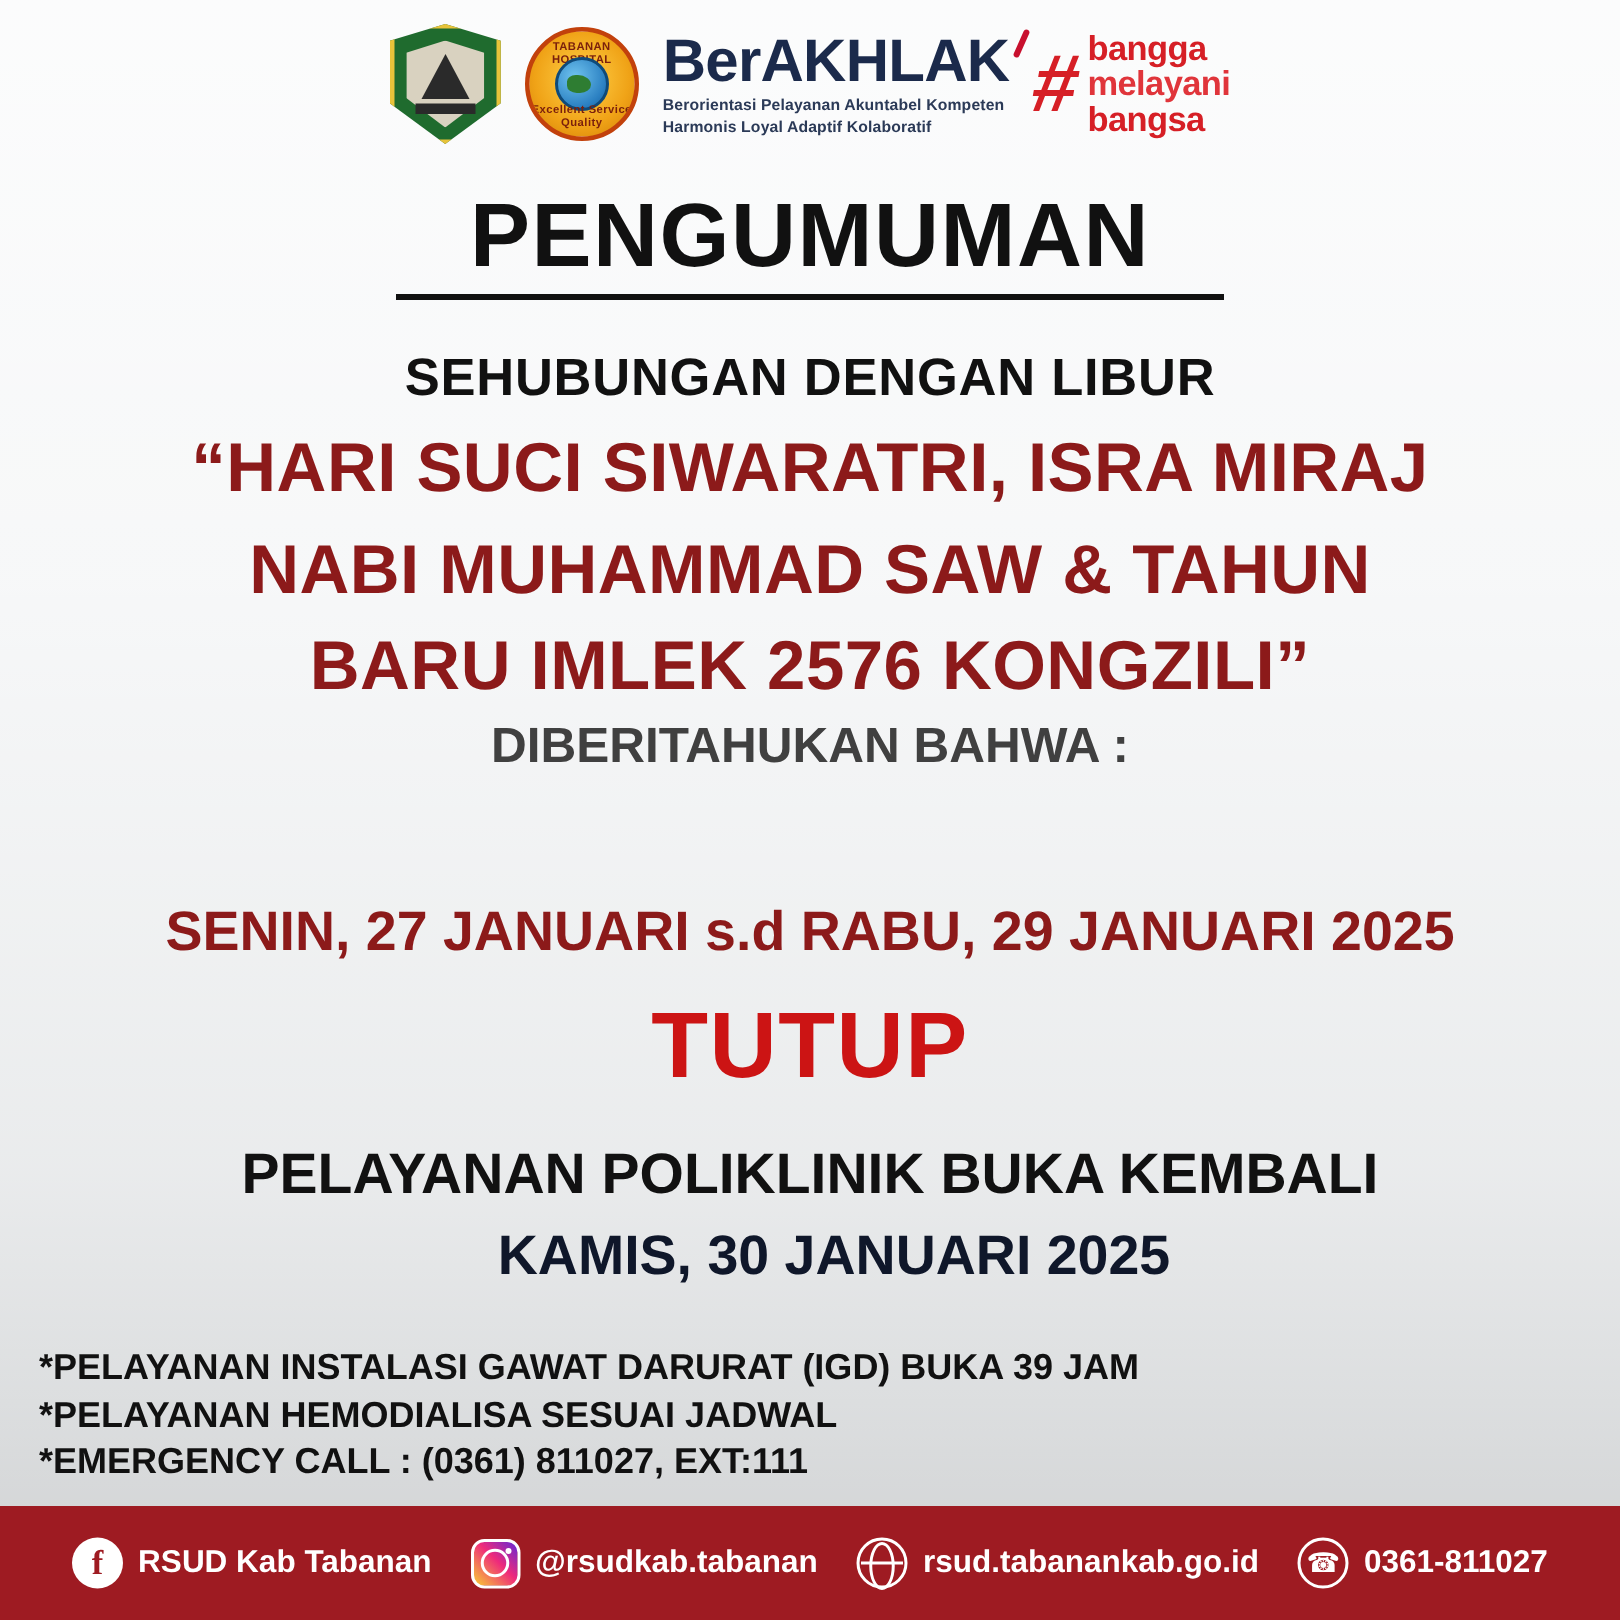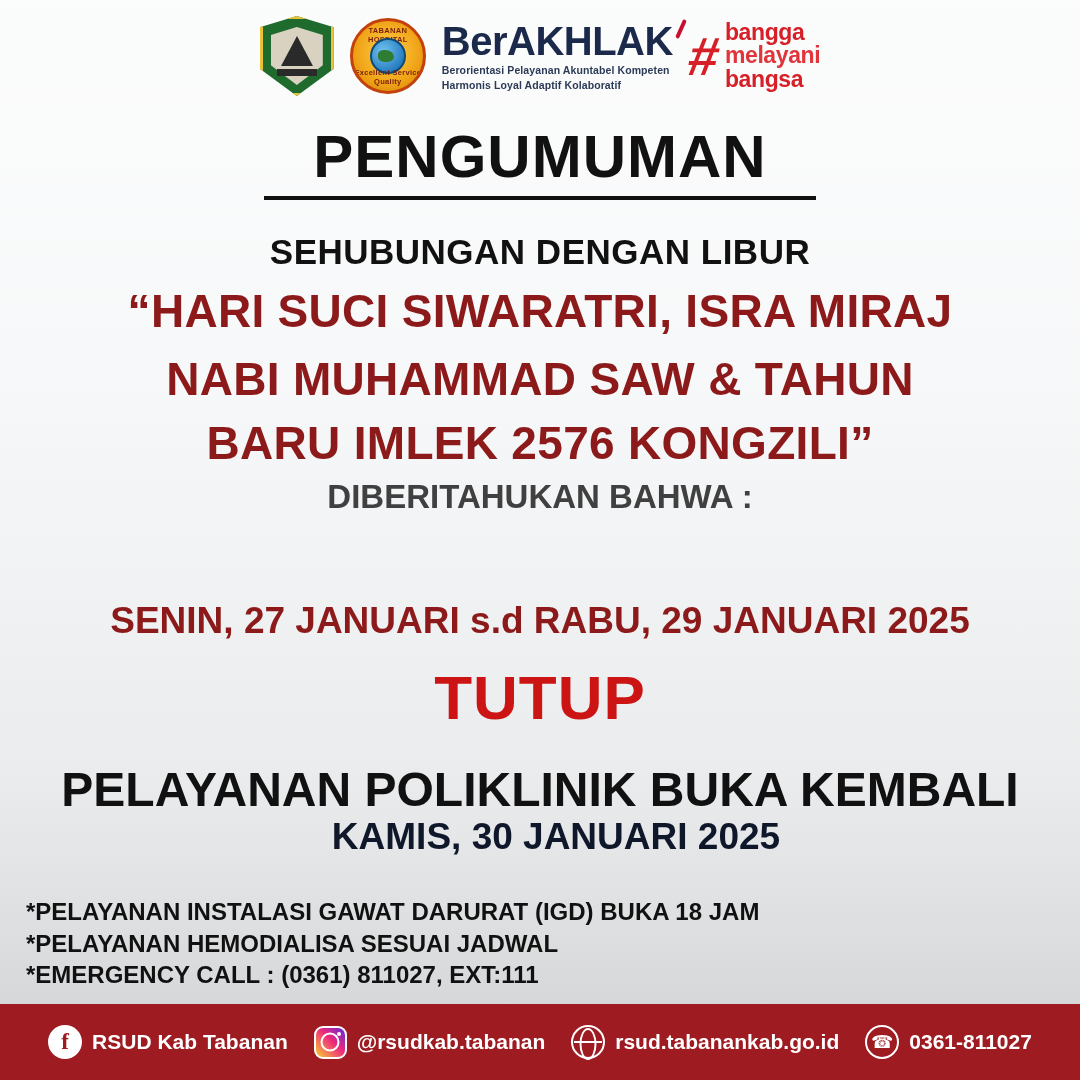--- a/index.html
+++ b/index.html
@@ -173,21 +173,21 @@
 
   .line { text-align: center; position: absolute; left: 0; right: 0; }
   .l-sehubungan { top: 232px; font-size: 35px; font-weight: 800; color: #111; letter-spacing: .5px; }
   .l-q1 { top: 284px; font-size: 46px; font-weight: 800; color: #8c1a1a; letter-spacing: .3px; }
   .l-q2 { top: 352px; font-size: 46px; font-weight: 800; color: #8c1a1a; letter-spacing: .3px; }
   .l-q3 { top: 416px; font-size: 46px; font-weight: 800; color: #8c1a1a; letter-spacing: .3px; }
   .l-diberitahukan { top: 478px; font-size: 33px; font-weight: 800; color: #404040; }
   .l-pelayanan1 { top: 545px; font-size: 38px; font-weight: 800; color: #111; }
   .l-tanggal { top: 600px; font-size: 37px; font-weight: 800; color: #8c1a1a; }
   .l-tutup { top: 662px; font-size: 62px; font-weight: 800; color: #cc1414; letter-spacing: 1px; }
-  .l-buka { top: 762px; font-size: 48px; font-weight: 800; color: #111; }
+  .l-buka { top: 762px; font-size: 38px; font-weight: 800; color: #111; }
   .l-kamis { top: 816px; font-size: 37px; font-weight: 800; color: #0f172a; padding-left: 32px; }
 
   .notes {
     position: absolute; left: 26px; top: 896px; right: 26px;
     text-align: left; color: #111;
   }
   .notes div { font-size: 24px; font-weight: 700; line-height: 1.32; }
 
   
   .footer {
@@ -302,21 +302,21 @@
     <div class="line l-q1">“HARI SUCI SIWARATRI, ISRA MIRAJ</div>
     <div class="line l-q2">NABI MUHAMMAD SAW &amp; TAHUN</div>
     <div class="line l-q3">BARU IMLEK 2576 KONGZILI”</div>
     <div class="line l-diberitahukan">DIBERITAHUKAN BAHWA :</div>
     <div class="line l-tanggal">SENIN, 27 JANUARI s.d RABU, 29 JANUARI 2025</div>
     <div class="line l-tutup">TUTUP</div>
     <div class="line l-buka">PELAYANAN POLIKLINIK BUKA KEMBALI</div>
     <div class="line l-kamis">KAMIS, 30 JANUARI 2025</div>
 
     <div class="notes">
-      <div>*PELAYANAN  INSTALASI GAWAT DARURAT (IGD) BUKA 18 JAM</div>
+      <div>*PELAYANAN  INSTALASI GAWAT DARURAT (IGD) BUKA 39 JAM</div>
       <div>*PELAYANAN HEMODIALISA SESUAI JADWAL</div>
       <div>*EMERGENCY CALL : (0361) 811027, EXT:111</div>
     </div>
 
     <div class="footer">
 
       <div class="fitem">
         <span class="icon-circle ic-fb">f</span>
         <span class="txt">RSUD Kab Tabanan</span>
       </div>

